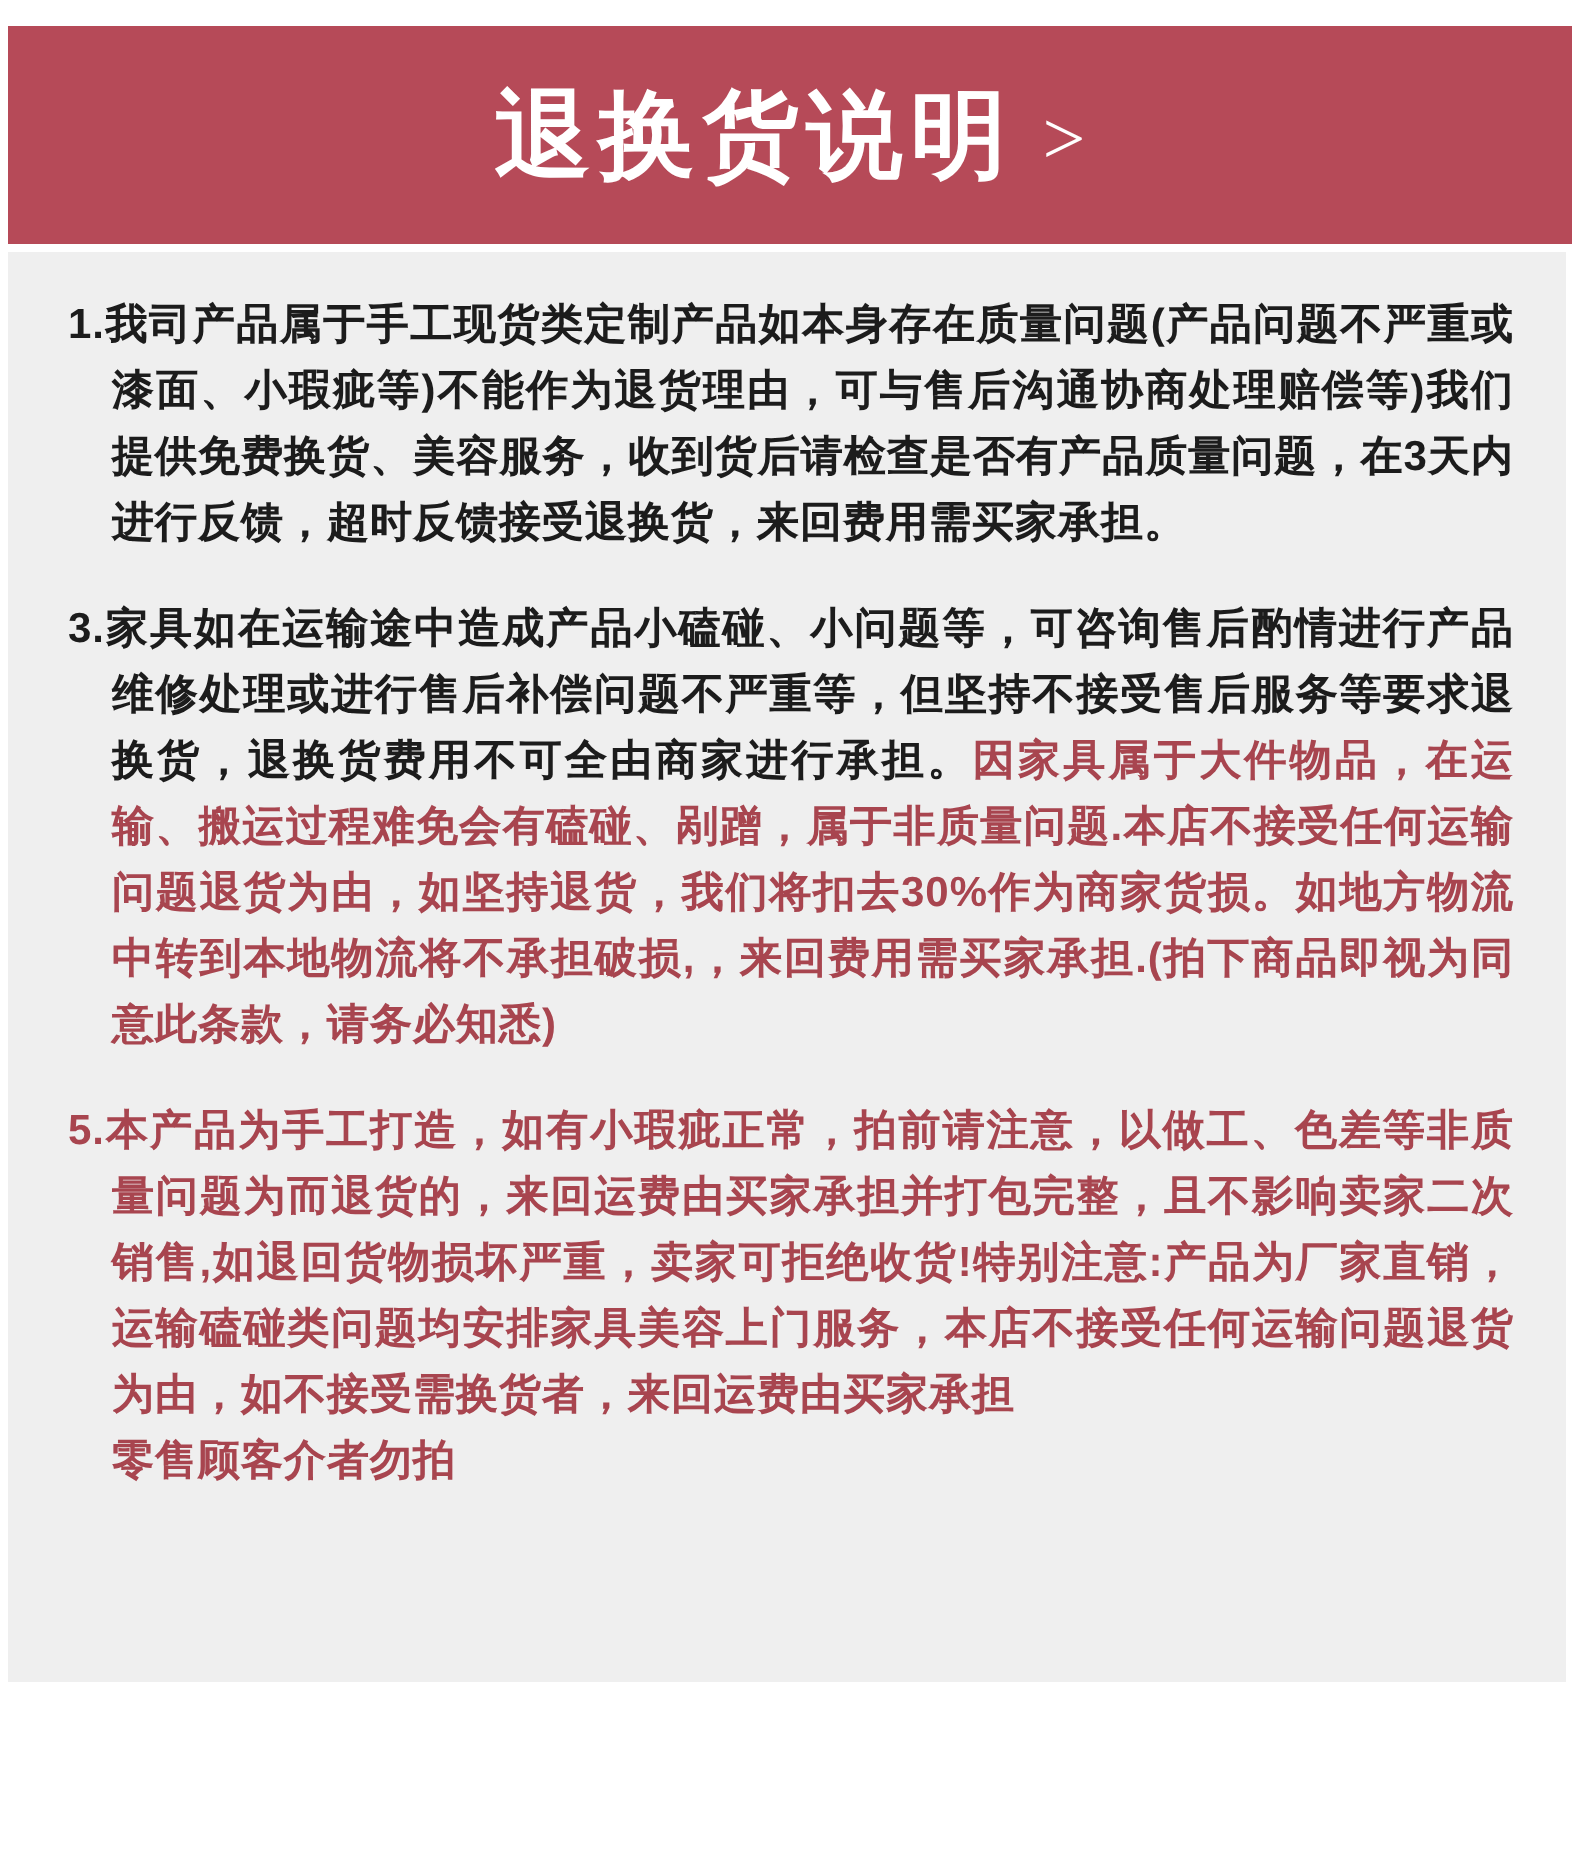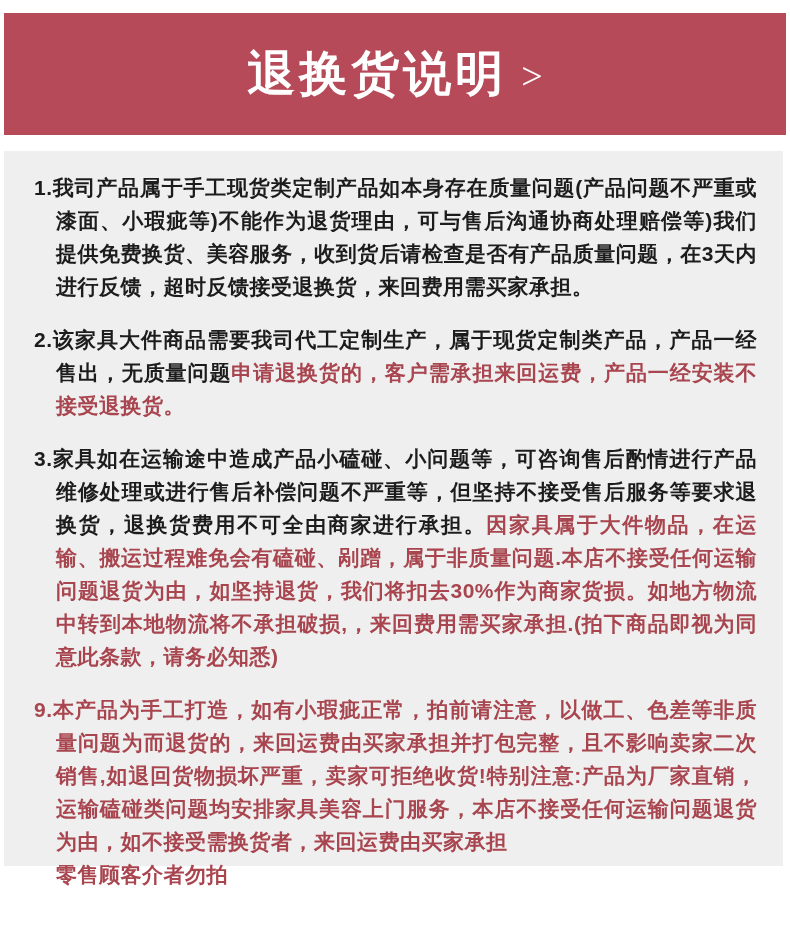--- a/index.html
+++ b/index.html
@@ -5,22 +5,22 @@
   html, body { margin: 0; padding: 0; }
   body {
     width: 790px; height: 930px;
     background: #ffffff;
     font-family: "Liberation Sans", sans-serif;
     overflow: hidden;
   }
   .page { width: 790px; height: 930px; }
 
   .banner {
-    margin: 13px 4px 16px 4px;
-    height: 122px;
+    margin: 13px 4px 4px 4px;
+    height: 109px;
     background: var(--banner-bg, #b64a58);
     display: flex;
     align-items: center;
     justify-content: center;
   }
   .banner-title {
     color: var(--title-white, #ffffff);
     font-family: "Liberation Serif", serif;
     font-size: 48px;
     font-weight: 700;
@@ -63,20 +63,19 @@
 <div class="page">
 
   <div class="banner">
     <span class="banner-title">退换货说明</span>
     <span class="banner-chevron">&gt;</span>
   </div>
 
   <div class="content">
     <div id="paragraph-list">
         <div class="para"><span class="seg-black">1.我司产品属于手工现货类定制产品如本身存在质量问题(产品问题不严重或漆面、小瑕疵等)不能作为退货理由，可与售后沟通协商处理赔偿等)我们提供免费换货、美容服务，收到货后请检查是否有产品质量问题，在3天内进行反馈，超时反馈接受退换货，来回费用需买家承担。</span></div>
-        <div class="para"><span class="seg-black">2.该家具大件商品需要我司代工定制生产，属于现货定制类产品，产品一经售出，无质量问题</span><span class="seg-red">申请退换货的，客户需承担来回运费，产品一经安装不接受退换货。</span></div>
         <div class="para"><span class="seg-black">3.家具如在运输途中造成产品小磕碰、小问题等，可咨询售后酌情进行产品维修处理或进行售后补偿问题不严重等，但坚持不接受售后服务等要求退换货，退换货费用不可全由商家进行承担。</span><span class="seg-red">因家具属于大件物品，在运输、搬运过程难免会有磕碰、剐蹭，属于非质量问题.本店不接受任何运输问题退货为由，如坚持退货，我们将扣去30%作为商家货损。如地方物流中转到本地物流将不承担破损,，来回费用需买家承担.(拍下商品即视为同意此条款，请务必知悉)</span></div>
-        <div class="para"><span class="seg-red">9.本产品为手工打造，如有小瑕疵正常，拍前请注意，以做工、色差等非质量问题为而退货的，来回运费由买家承担并打包完整，且不影响卖家二次销售,如退回货物损坏严重，卖家可拒绝收货!特别注意:产品为厂家直销，运输磕碰类问题均安排家具美容上门服务，本店不接受任何运输问题退货为由，如不接受需换货者，来回运费由买家承担</span><br><span class="seg-red">零售顾客介者勿拍</span></div>
+        <div class="para"><span class="seg-red">5.本产品为手工打造，如有小瑕疵正常，拍前请注意，以做工、色差等非质量问题为而退货的，来回运费由买家承担并打包完整，且不影响卖家二次销售,如退回货物损坏严重，卖家可拒绝收货!特别注意:产品为厂家直销，运输磕碰类问题均安排家具美容上门服务，本店不接受任何运输问题退货为由，如不接受需换货者，来回运费由买家承担</span><br><span class="seg-red">零售顾客介者勿拍</span></div>
       </div>
 
   </div>
 
 </div>
 
 </body></html>

